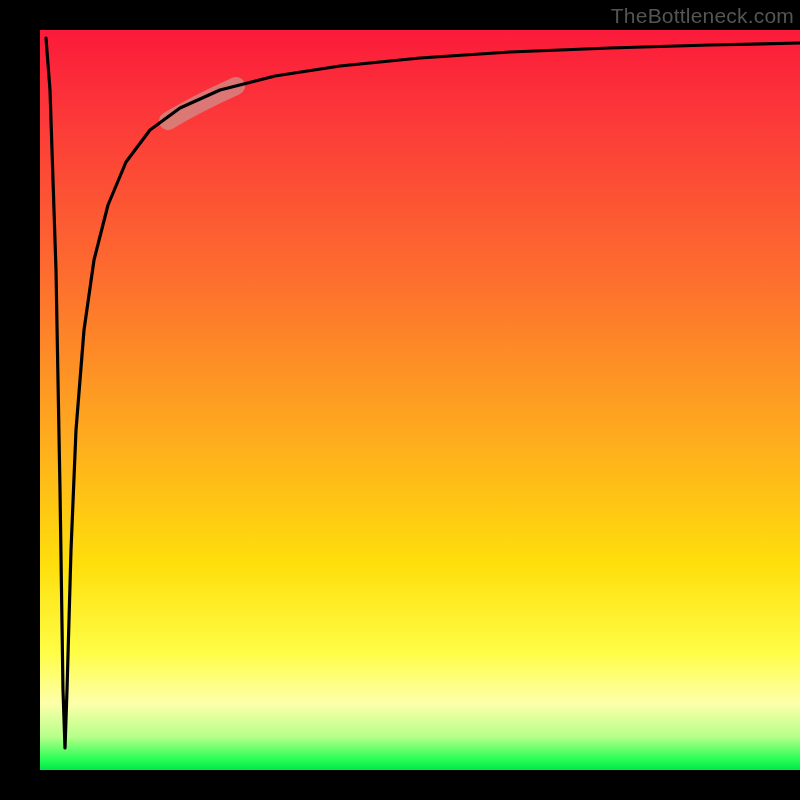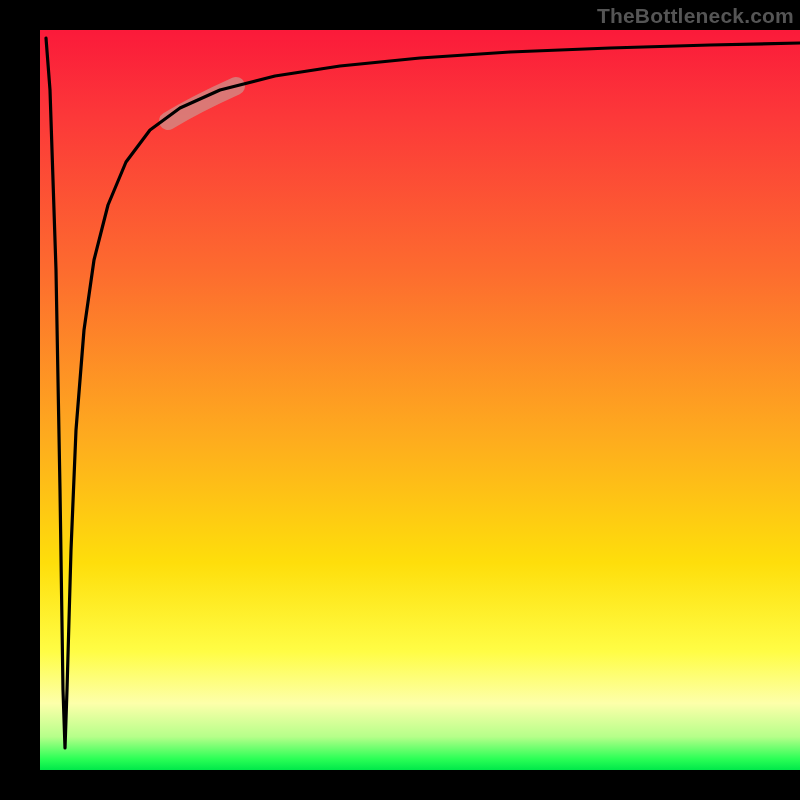--- a/index.html
+++ b/index.html
@@ -60,21 +60,21 @@
     stroke-linecap: round;
     opacity: 0.75;
   }
   .watermark {
     position: absolute;
     top: 4px;
     right: 6px;
     color: #555;
     font-size: 21px;
     letter-spacing: 0.2px;
-    font-weight: 700;
+    font-weight: 400;
     user-select: none;
     text-align: right;
   }
 </style>
 </head>
 <body>
 
 <div class="frame">
 
   <div class="plot-area">

